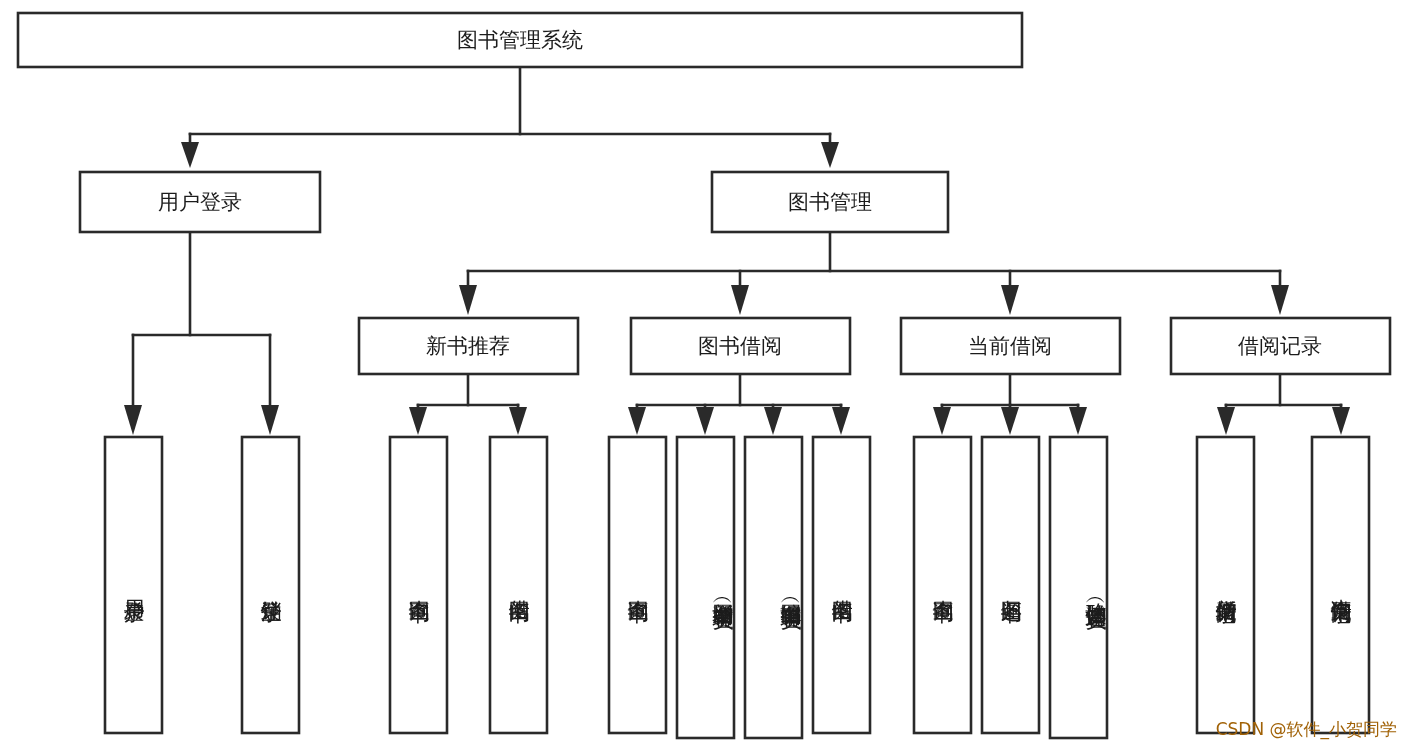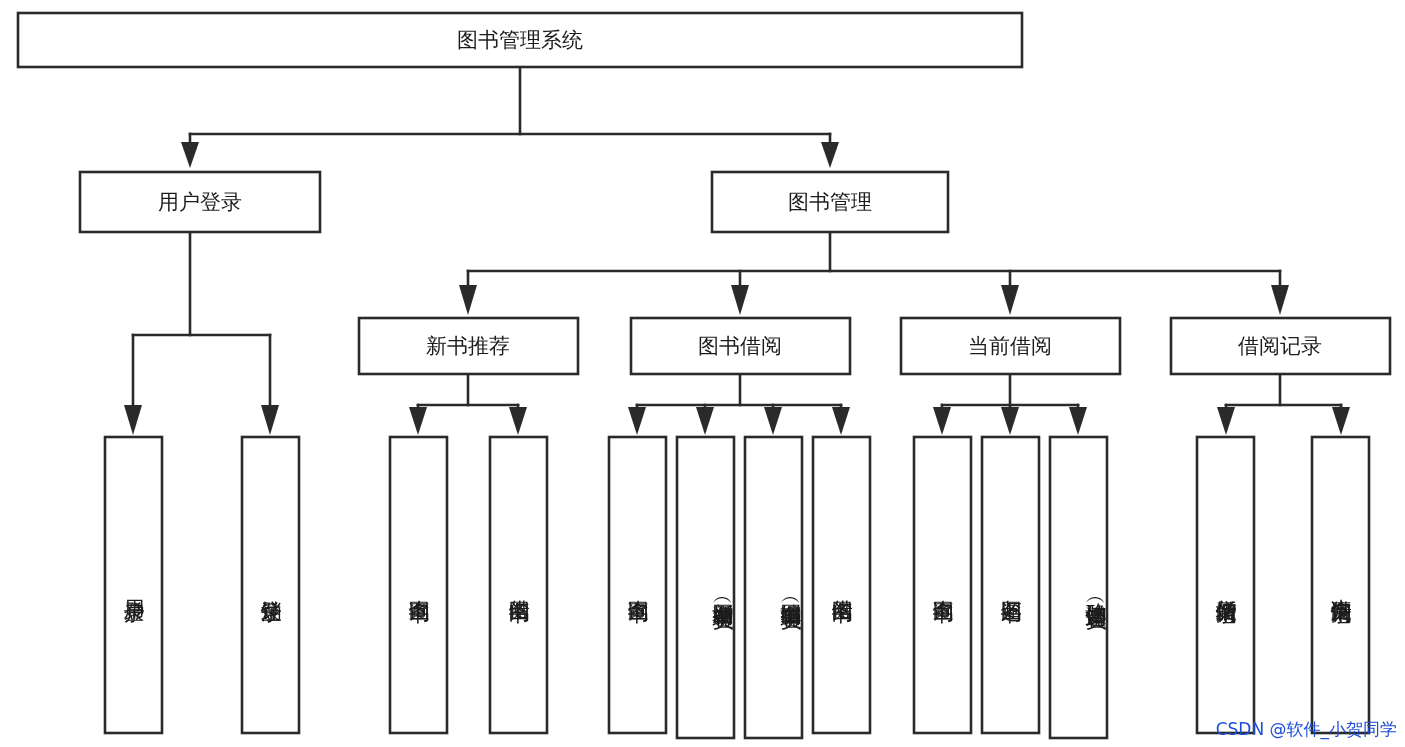--- a/index.html
+++ b/index.html
@@ -63,21 +63,21 @@
     align-items: center;
     justify-content: center;
     pointer-events: none;
   }
   #watermark {
     position: absolute;
     right: 8px;
     bottom: 6px;
     font-family: "DejaVu Sans", "Liberation Sans", sans-serif;
     font-size: 17px;
-    color: #1d4ed8;
+    color: #a16207;
     white-space: nowrap;
   }
 </style>
 </head>
 <body>
 
 <div id="diagram-root">
 
   <svg id="tree-svg" viewBox="0 0 1405 747">
 

